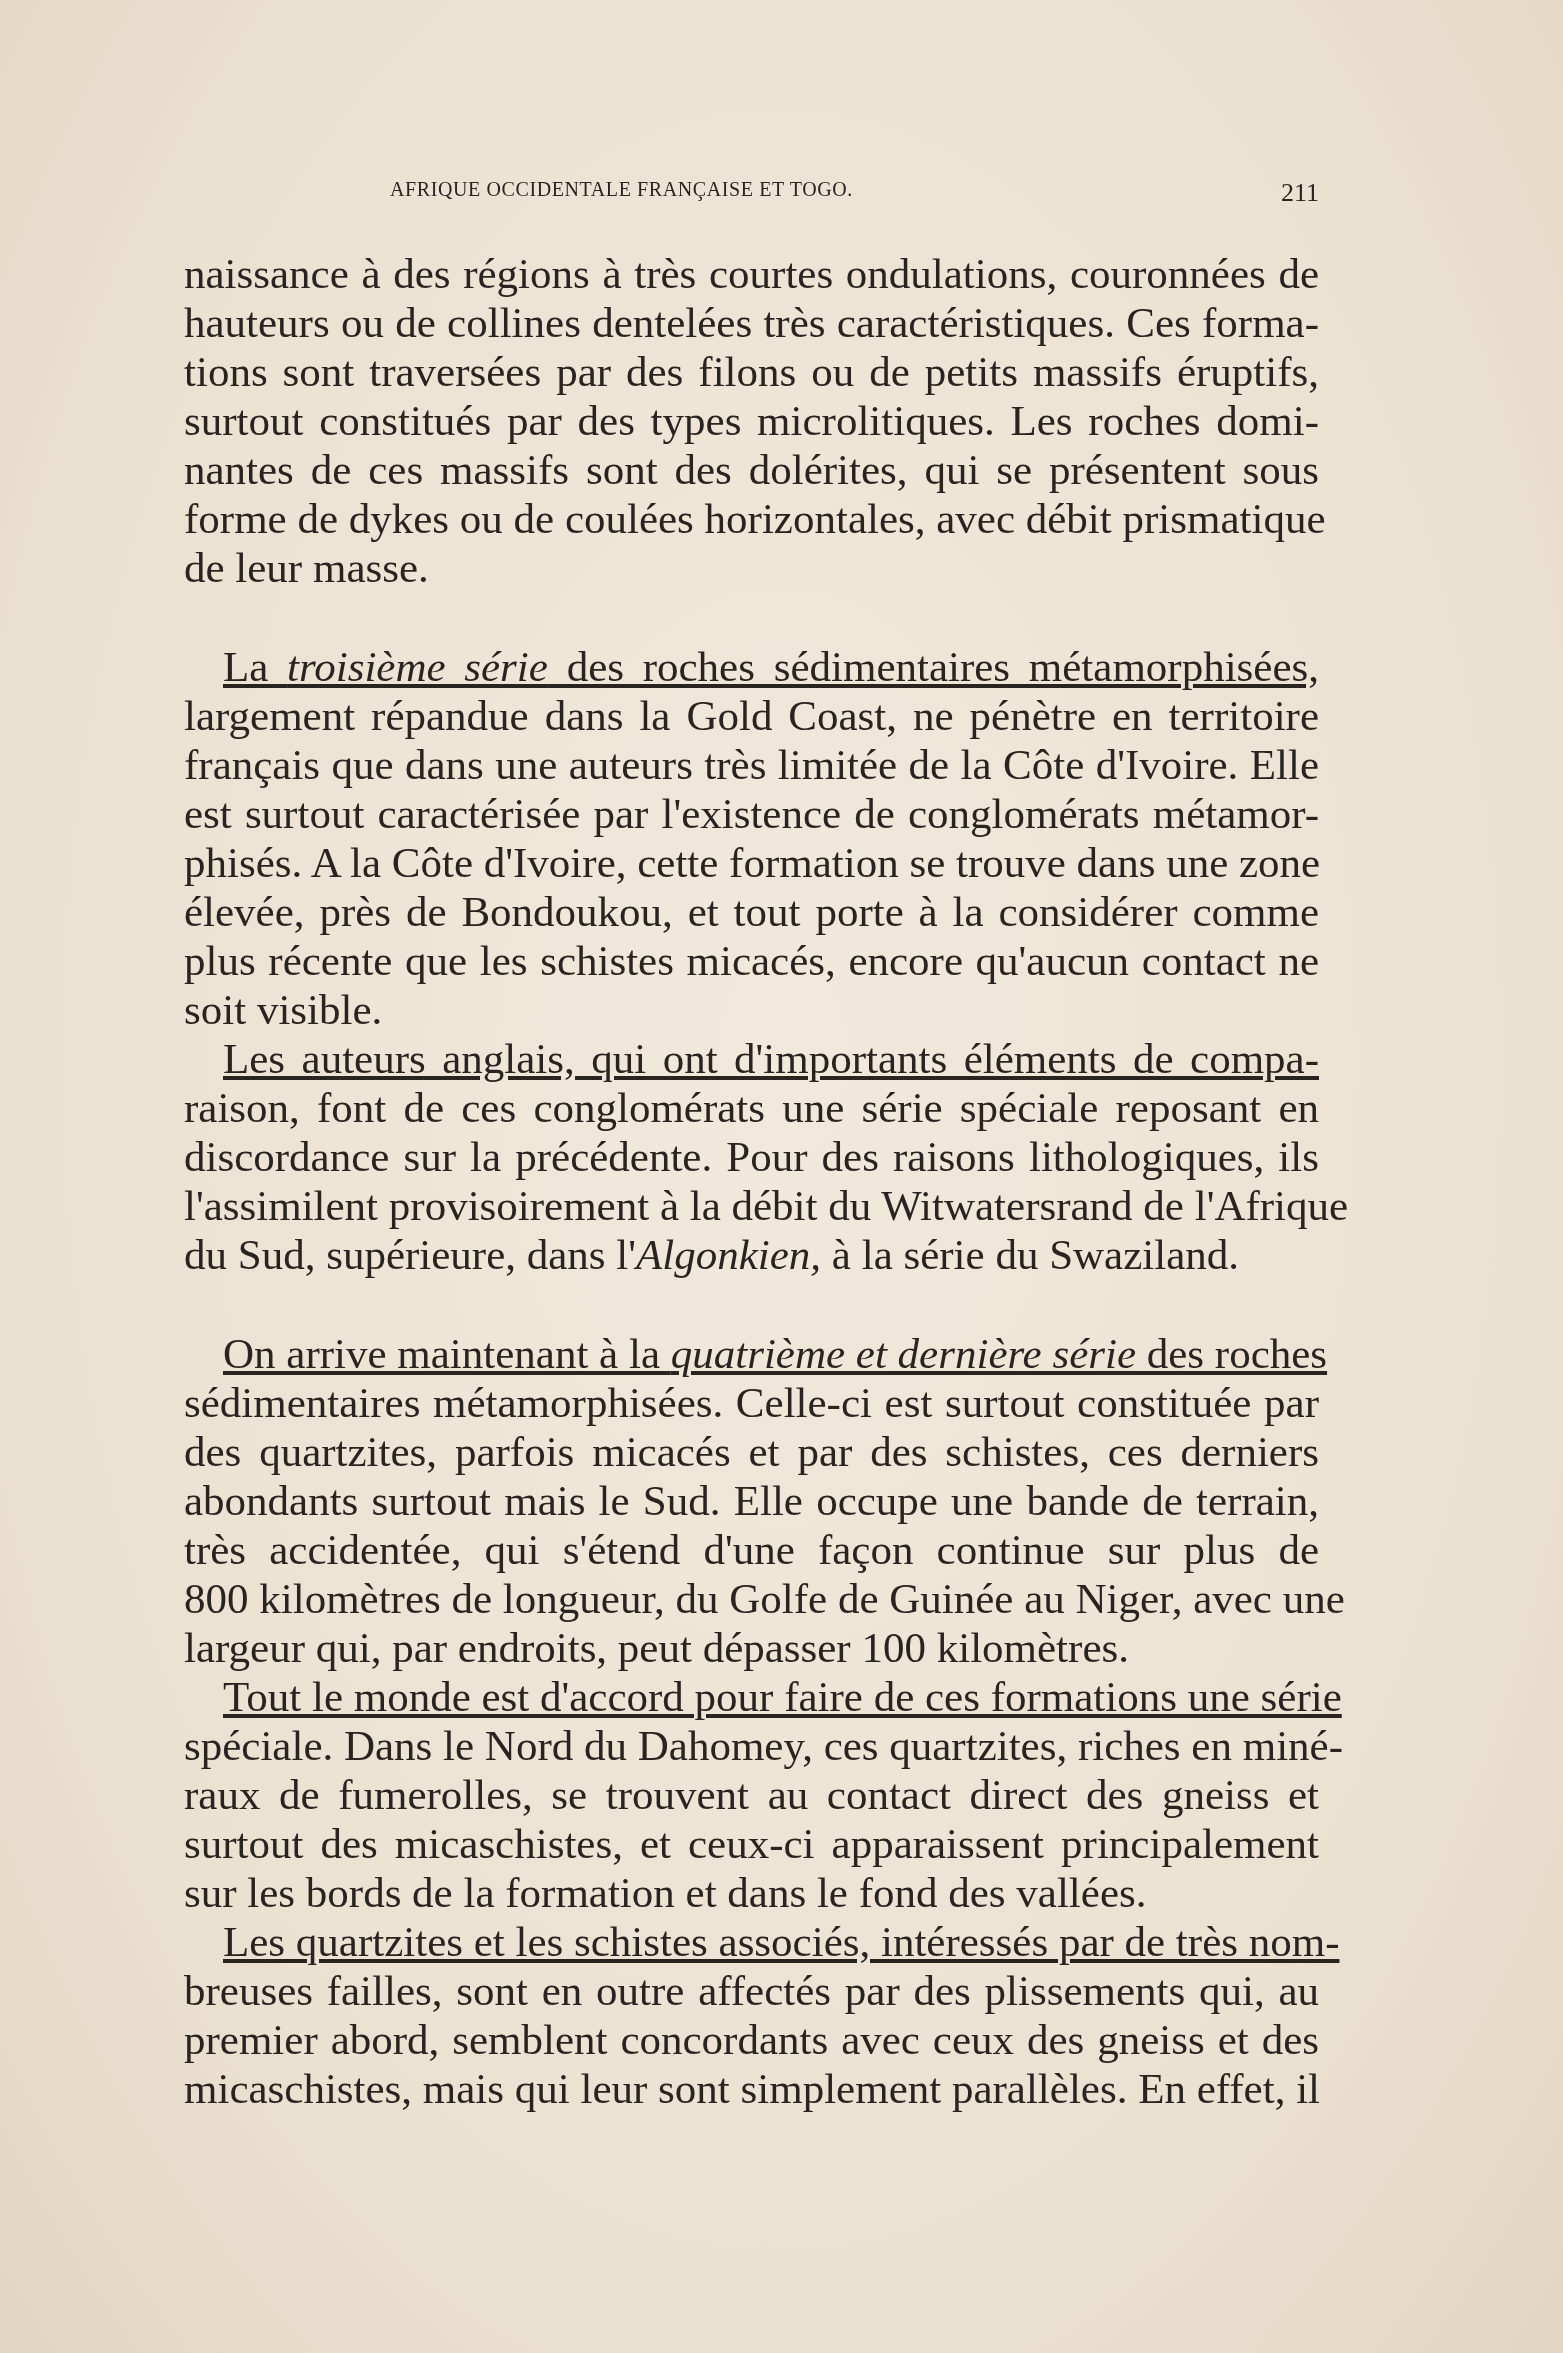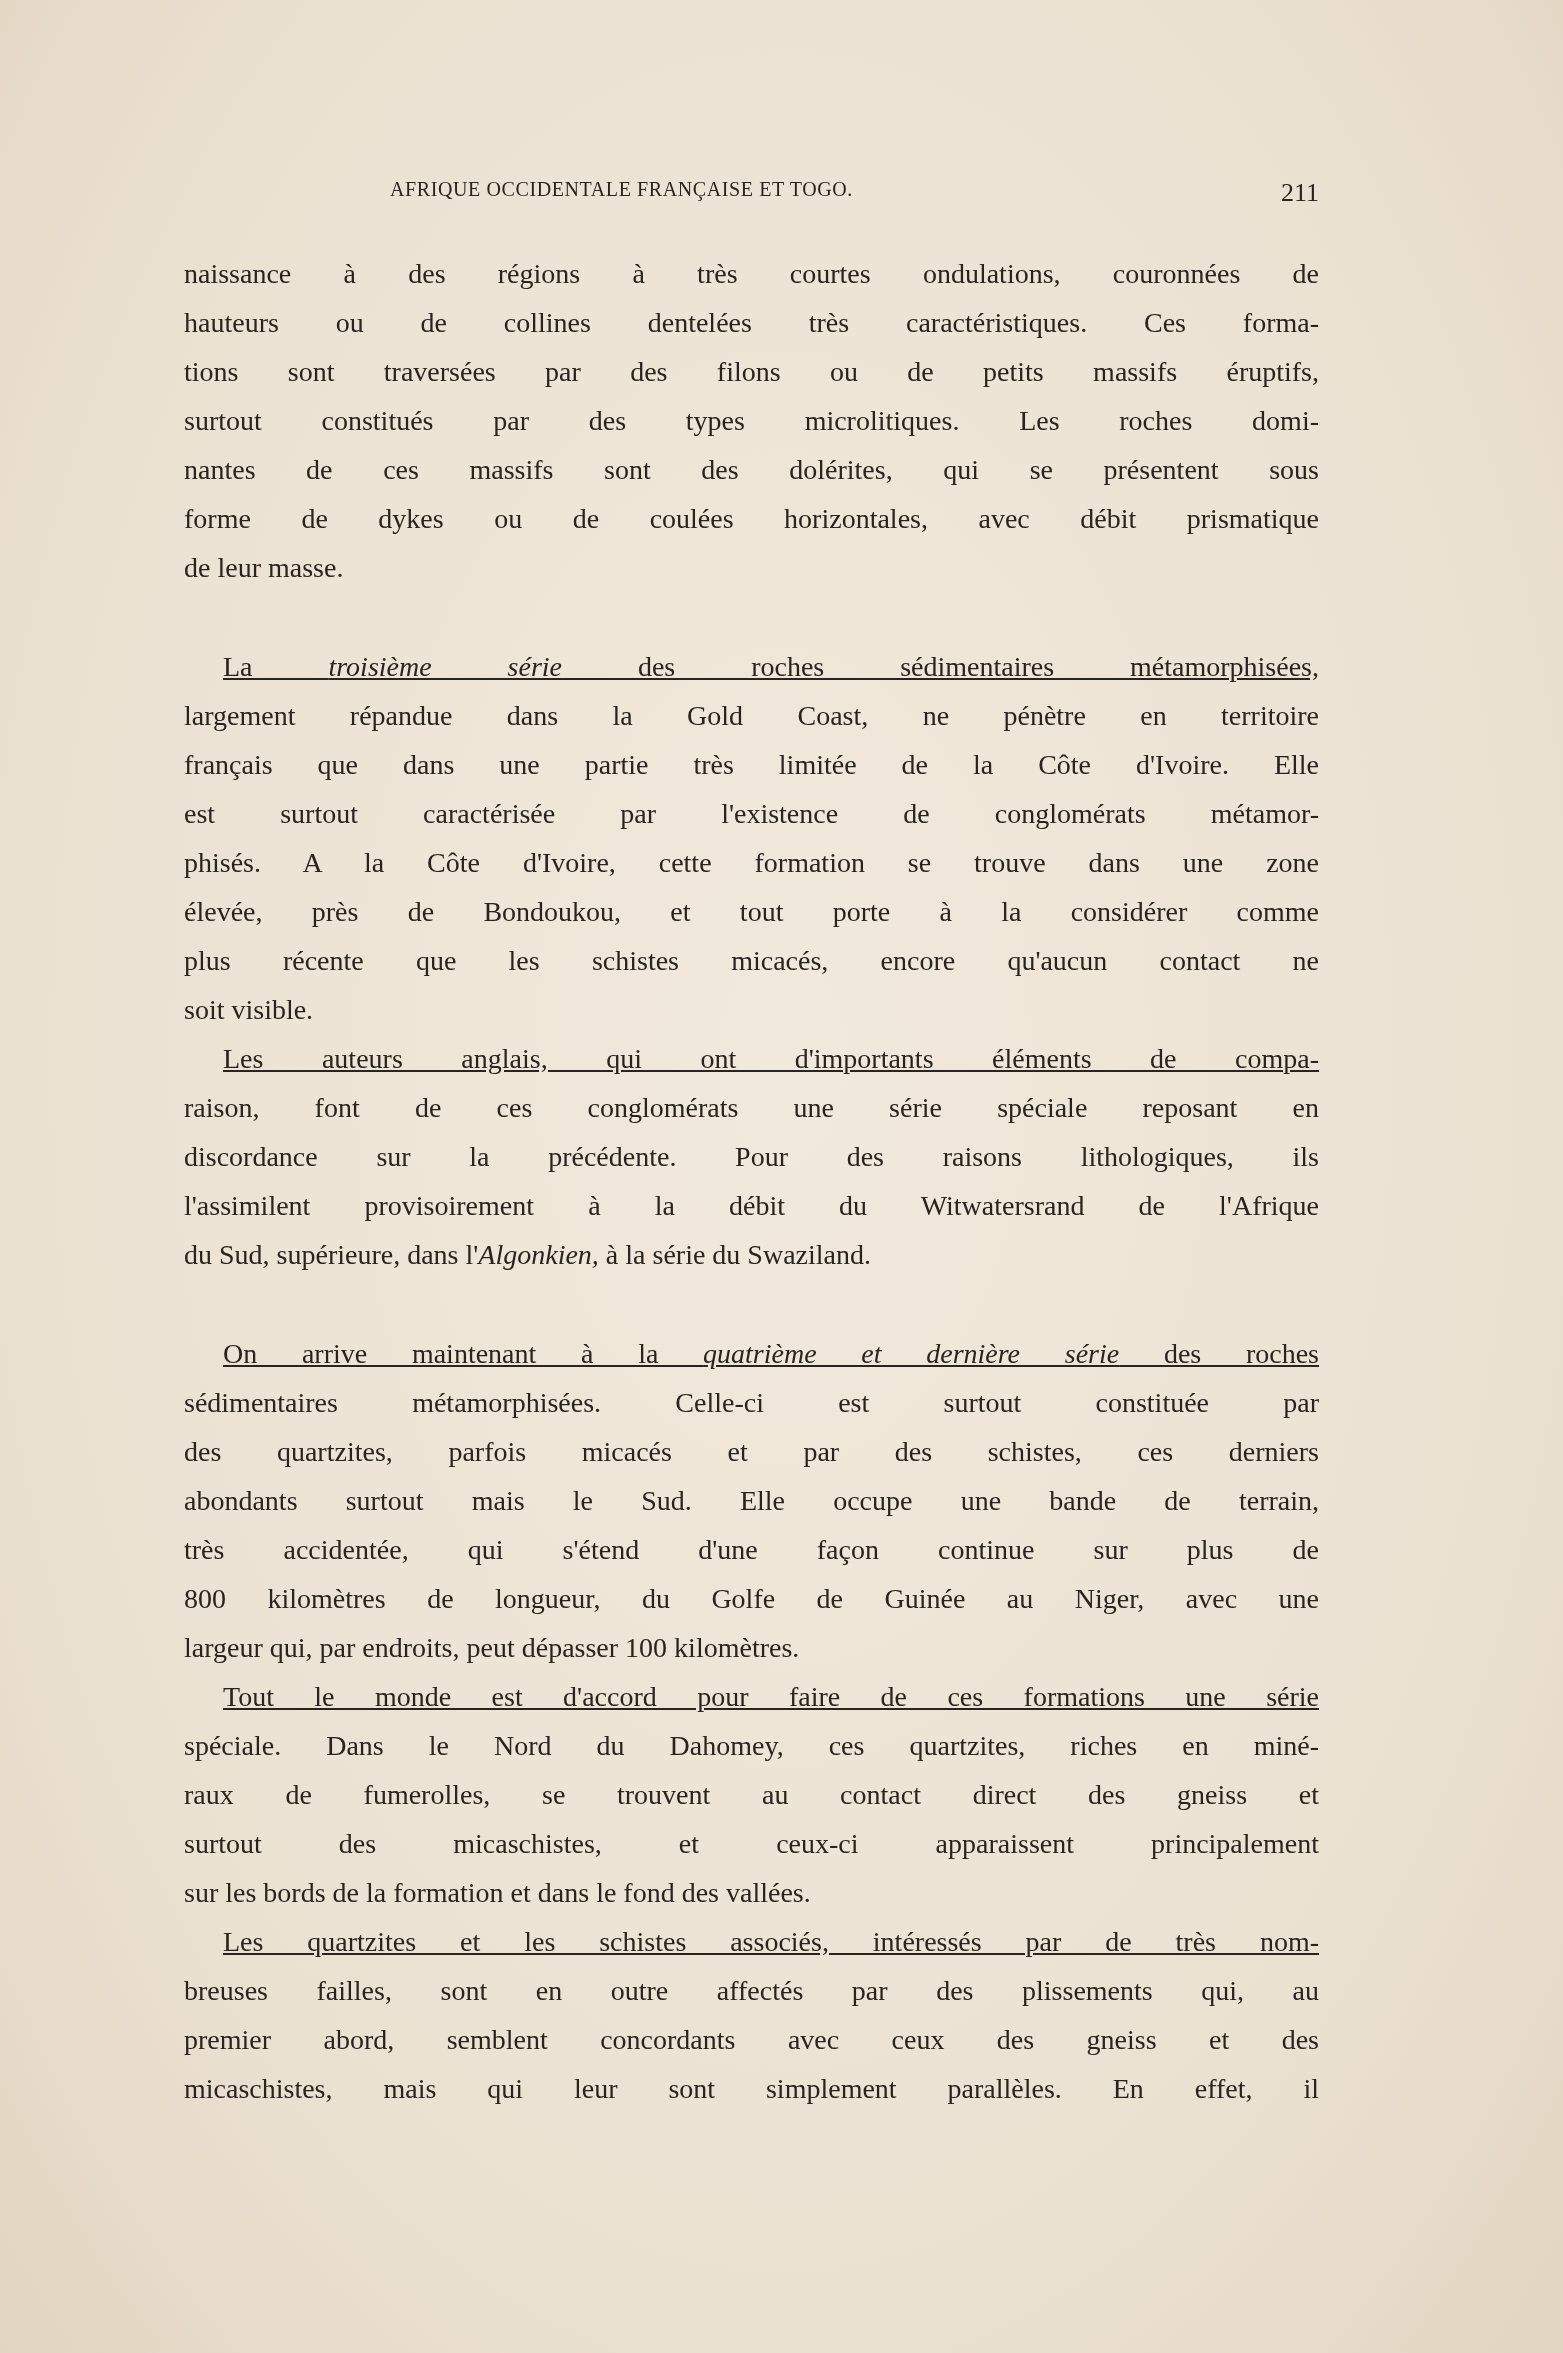--- a/index.html
+++ b/index.html
@@ -3,21 +3,21 @@
 <meta charset="utf-8">
 <style>
   html,body{margin:0;padding:0;}
   body{width:1564px;height:2354px;background:#ede4d6;position:relative;overflow:hidden;
        font-family:"Liberation Serif","DejaVu Serif",serif;color:#2a2420;}
   .page{position:absolute;left:0;top:0;width:1564px;height:2354px;
         background:radial-gradient(ellipse at 50% 45%,#f1e9dc 0%,#ebe1d1 70%,#e2d5c1 100%);}
   .header{position:absolute;left:184px;top:178px;width:1135px;height:44px;}
   .running-title{position:absolute;left:206px;top:0;font-size:20px;letter-spacing:0.6px;white-space:nowrap;}
   .page-number{position:absolute;right:0;top:0;font-size:26px;}
-  .body{position:absolute;left:184px;top:249px;width:1135px;font-size:28px;line-height:49px;}
+  .body{position:absolute;left:184px;top:249px;width:1135px;font-size:43px;line-height:49px;}
   .line{display:block;text-align:justify;text-align-last:justify;white-space:nowrap;height:49px;overflow:visible;}
   .line.last{text-align-last:left;}
   .indent{padding-left:39px;text-decoration:underline;}
   .gap{height:50px;}
   em{font-style:italic;}
 </style>
 </head>
 <body>
 
 <div class="page">
@@ -35,21 +35,21 @@
       <span class="line">surtout constitués par des types microlitiques. Les roches domi-</span>
       <span class="line">nantes de ces massifs sont des dolérites, qui se présentent sous</span>
       <span class="line">forme de dykes ou de coulées horizontales, avec débit prismatique</span>
       <span class="line last">de leur masse.</span>
     </div>
     <div class="gap"></div>
 
     <div>
       <span class="line indent"><span>La </span><em>troisième série</em><span> des roches sédimentaires métamorphisées,</span></span>
       <span class="line">largement répandue dans la Gold Coast, ne pénètre en territoire</span>
-      <span class="line">français que dans une partie très limitée de la Côte d'Ivoire. Elle</span>
+      <span class="line">français que dans une auteurs très limitée de la Côte d'Ivoire. Elle</span>
       <span class="line">est surtout caractérisée par l'existence de conglomérats métamor-</span>
       <span class="line">phisés. A la Côte d'Ivoire, cette formation se trouve dans une zone</span>
       <span class="line">élevée, près de Bondoukou, et tout porte à la considérer comme</span>
       <span class="line">plus récente que les schistes micacés, encore qu'aucun contact ne</span>
       <span class="line last">soit visible.</span>
     </div>
 
     <div>
       <span class="line indent">Les auteurs anglais, qui ont d'importants éléments de compa-</span>
       <span class="line">raison, font de ces conglomérats une série spéciale reposant en</span>

